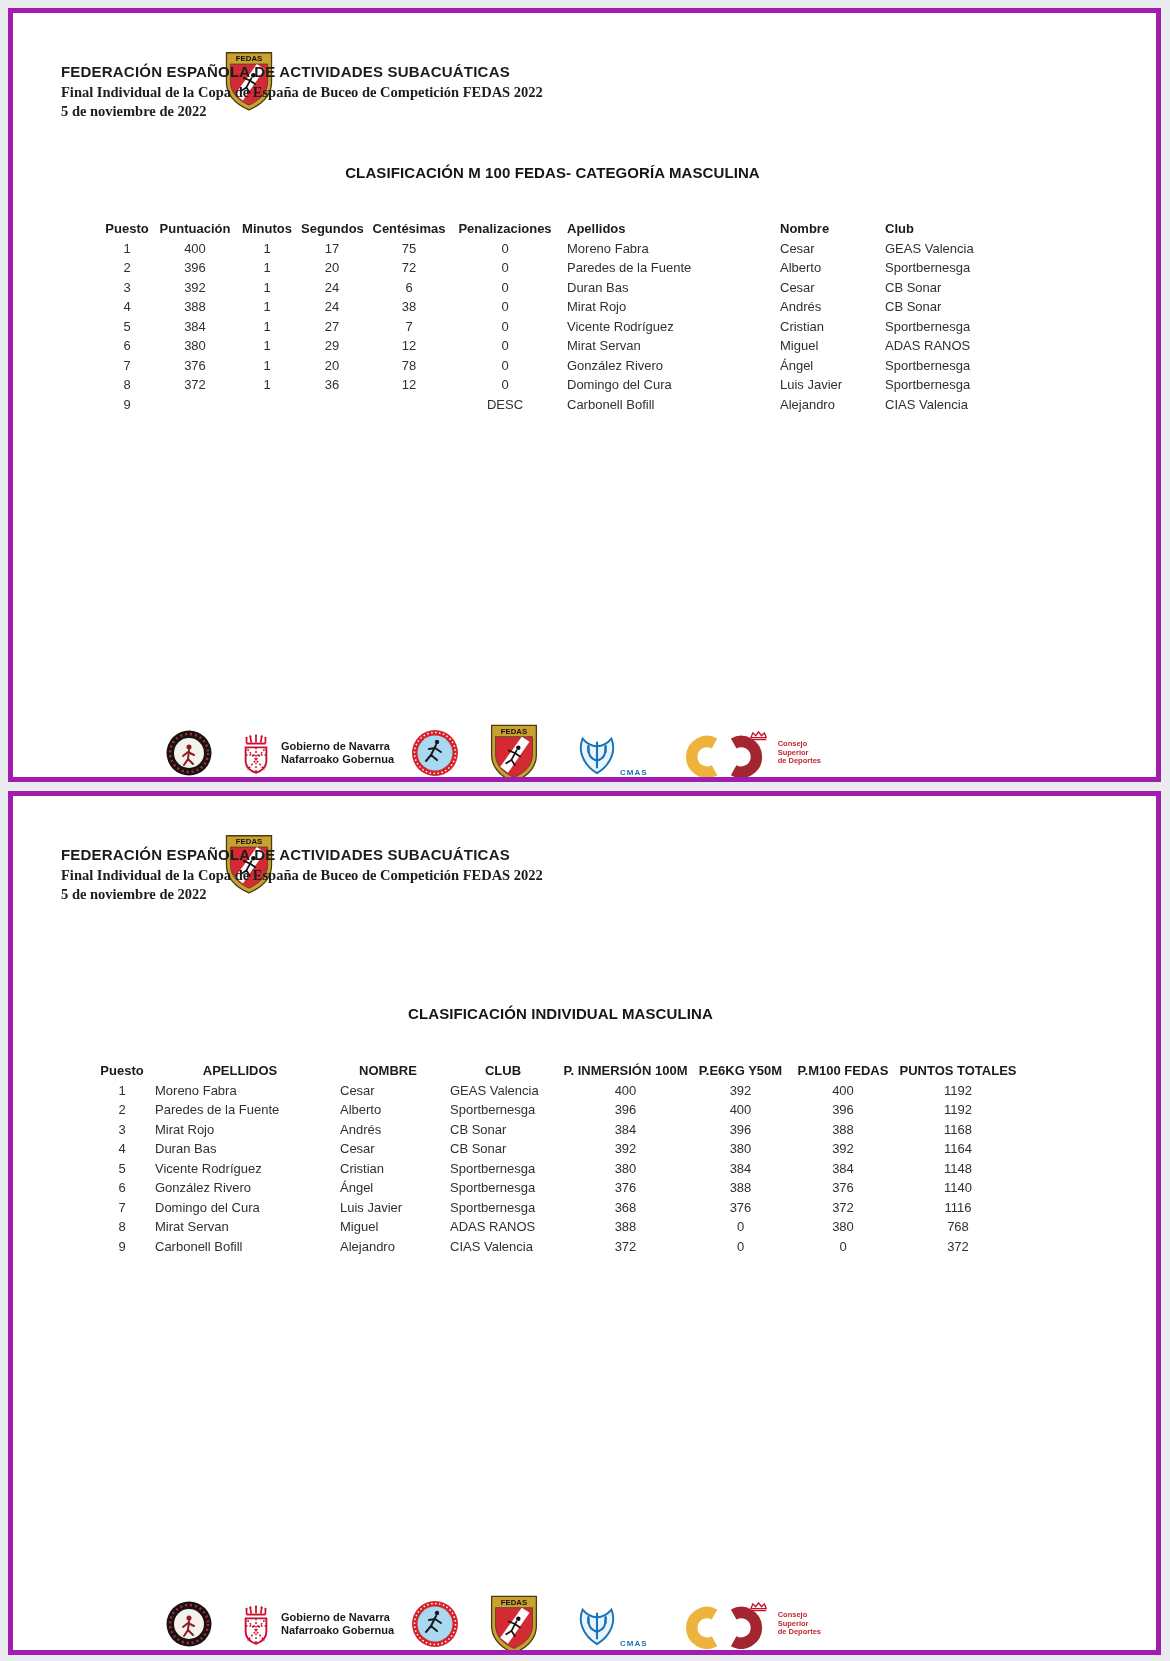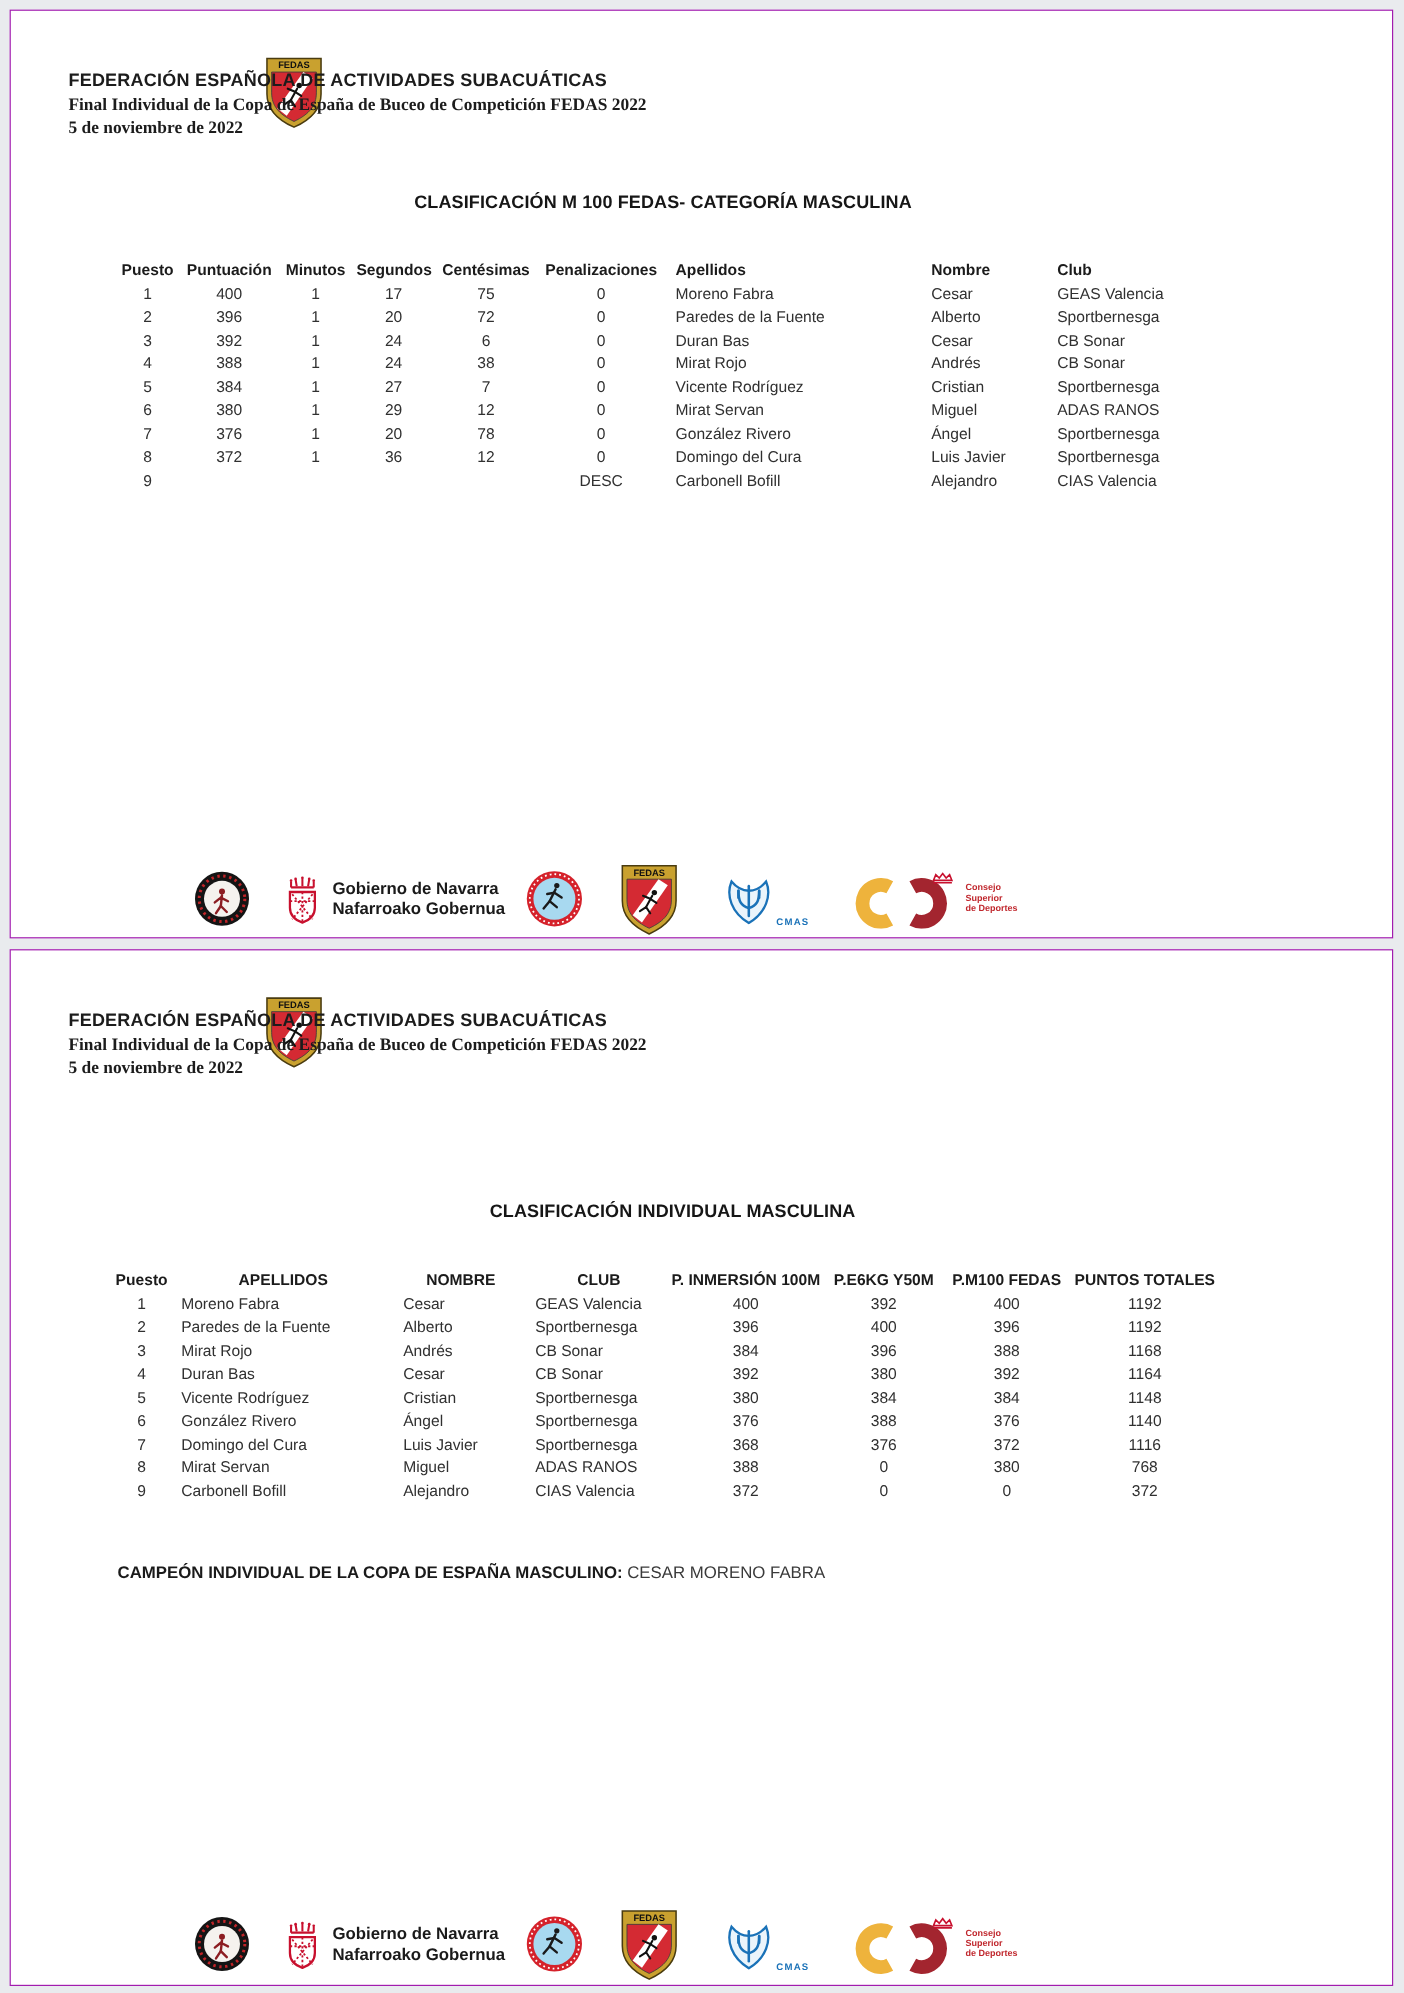--- a/index.html
+++ b/index.html
@@ -4,21 +4,21 @@
 <style>
   html,body{margin:0;padding:0;}
   body{
     width:1170px;height:1661px;position:relative;
     background:#e9ebee;
     font-family:"Liberation Sans",sans-serif;
     -webkit-font-smoothing:antialiased;
   }
   .page{
     position:absolute;left:8px;width:1153px;background:#ffffff;
-    border:1px solid #a21caf;box-sizing:border-box;overflow:hidden;
+    border:5px solid #a21caf;box-sizing:border-box;overflow:hidden;
   }
   #page1{top:8px;height:774px;}
   #page2{top:791px;height:864px;}
 
   
   .hdr-logo{position:absolute;top:36px;left:210px;}
   .doc-header{
     position:absolute;top:50px;left:0;right:0;text-align:left;
     padding-left:48px;color:#1c1c1c;
   }
@@ -61,21 +61,21 @@
   .champion .name{font-weight:400;color:#3a3a3a;}
 
   
   .page-footer{
     position:absolute;left:152px;height:70px;display:flex;align-items:center;
   }
   #page1 .page-footer{top:705px;}
   #page2 .page-footer{top:793px;}
   .logo{flex:0 0 auto;display:flex;align-items:center;}
   .navarra{margin-left:26px;}
-  .navarra .txt{margin-left:8px;font-size:14px;font-weight:700;color:#1a1a1a;line-height:1.2;}
+  .navarra .txt{margin-left:8px;font-size:11px;font-weight:700;color:#1a1a1a;line-height:1.2;}
   .fedas-circle{margin-left:16px;}
   .fedas-shield-footer{margin-left:26px;}
   .cmas{margin-left:32px;flex-direction:row;align-items:flex-end;}
   .cmas .cmas-txt{font-size:8px;font-weight:700;color:#1a72b8;letter-spacing:1px;margin-top:1px;}
   .csd{margin-left:32px;}
   .csd .csd-txt{margin-left:6px;font-size:7.5px;font-weight:700;color:#c0272d;line-height:1.15;}
 </style>
 </head>
 <body>
 
@@ -462,25 +462,20 @@
           <td>Alejandro</td>
           <td>CIAS Valencia</td>
           <td>372</td>
           <td>0</td>
           <td>0</td>
           <td>372</td>
         </tr>
       </tbody>
   </table>
 
-  <div class="champion">
-    <span class="lbl">CAMPEÓN INDIVIDUAL DE LA COPA DE ESPAÑA MASCULINO:</span>
-    <span> </span>
-    <span class="name">CESAR MORENO FABRA</span>
-  </div>
 
   <div class="page-footer">
     <div class="logo">
       <svg width="48" height="48" viewBox="0 0 48 48">
         <circle cx="24" cy="24" r="22.5" fill="#141414"></circle>
         <circle cx="24" cy="24" r="19" fill="none" stroke="#c02428" stroke-width="2.5" stroke-dasharray="2 3"></circle>
         <circle cx="24" cy="24" r="15" fill="#f5f2ee"></circle>
         <g stroke="#8c1d22" stroke-width="2" fill="none" stroke-linecap="round">
           <circle cx="24" cy="18" r="2.5" fill="#8c1d22" stroke="none"></circle>
           <path d="M24,21 L23,30"></path>

